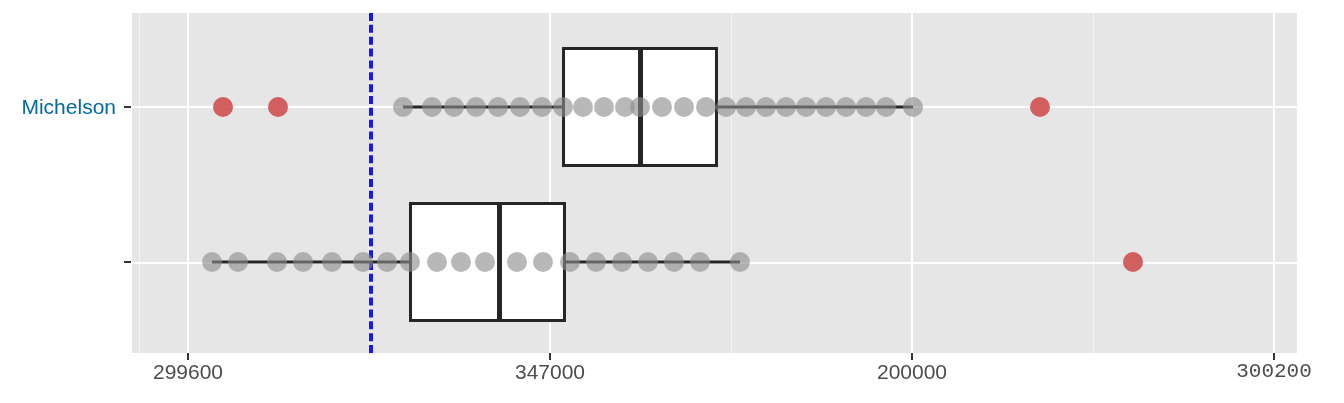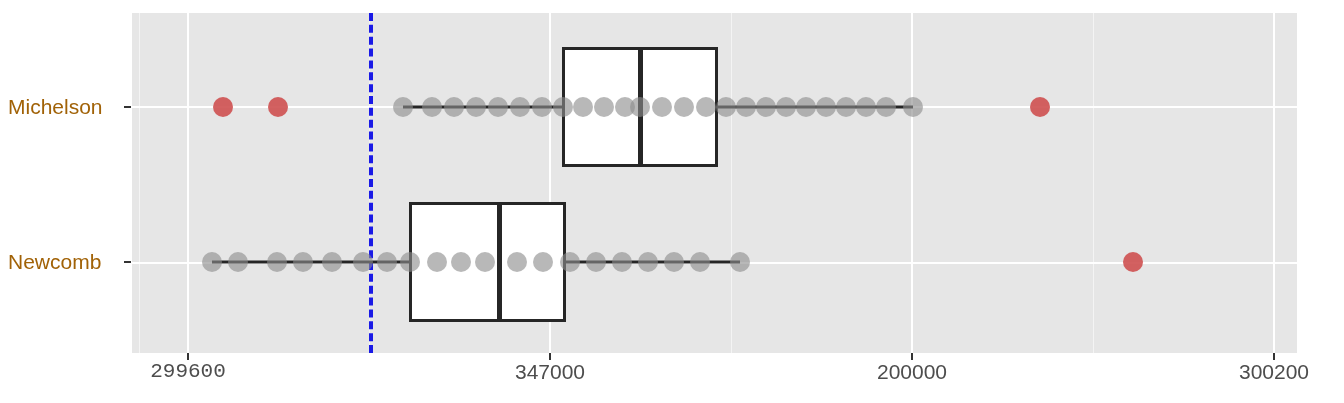--- a/index.html
+++ b/index.html
@@ -23,24 +23,24 @@
   
   .x-tick-label{
     position:absolute;top:360px;
     font-size:21px;color:#4d4d4d;
     transform:translateX(-50%);
     white-space:nowrap;
   }
   .x-tick-mark{position:absolute;top:353px;width:2px;height:7px;background:#333333;}
   .y-tick-label{
     position:absolute;
-    font-size:21px;color:#a16207;
+    font-size:21px;color:#0369a1;
     white-space:nowrap;
     transform:translateY(-50%);
-    text-align:left;
+    text-align:right;
   }
   .y-tick-mark{position:absolute;width:7px;height:2px;background:#333333;transform:translateY(-50%);}
 
   
   .whisker{position:absolute;height:3px;background:#262626;transform:translateY(-50%);}
   .box{
     position:absolute;
     background:#ffffff;
     border:3px solid #262626;
     box-sizing:border-box;
@@ -145,28 +145,27 @@
     <div class="point inlier" style="left:674px;top:262px;"></div>
     <div class="point inlier" style="left:700px;top:262px;"></div>
     <div class="point inlier" style="left:740px;top:262px;"></div>
 
     <div class="point outlier" style="left:1133px;top:262px;"></div>
   </div>
 
   <div class="y-tick-label" style="left:8px;top:107px;width:108px;">Michelson</div>
   <div class="y-tick-mark" style="left:124px;top:107px;"></div>
 
-  <div class="y-tick-label" style="left:8px;top:262px;width:108px;">Newcomb</div>
   <div class="y-tick-mark" style="left:124px;top:262px;"></div>
 
   <div class="x-tick-mark" style="left:187px;"></div>
-  <div class="x-tick-label" style="left:188px;font-family:Liberation Mono, monospace;">299600</div>
+  <div class="x-tick-label" style="left:188px;">299600</div>
 
   <div class="x-tick-mark" style="left:549px;"></div>
   <div class="x-tick-label" style="left:550px;">347000</div>
 
   <div class="x-tick-mark" style="left:911px;"></div>
   <div class="x-tick-label" style="left:912px;">200000</div>
 
   <div class="x-tick-mark" style="left:1273px;"></div>
-  <div class="x-tick-label" style="left:1274px;">300200</div>
+  <div class="x-tick-label" style="left:1274px;font-family:Liberation Mono, monospace;">300200</div>
 
 </div>
 
 </body></html>

